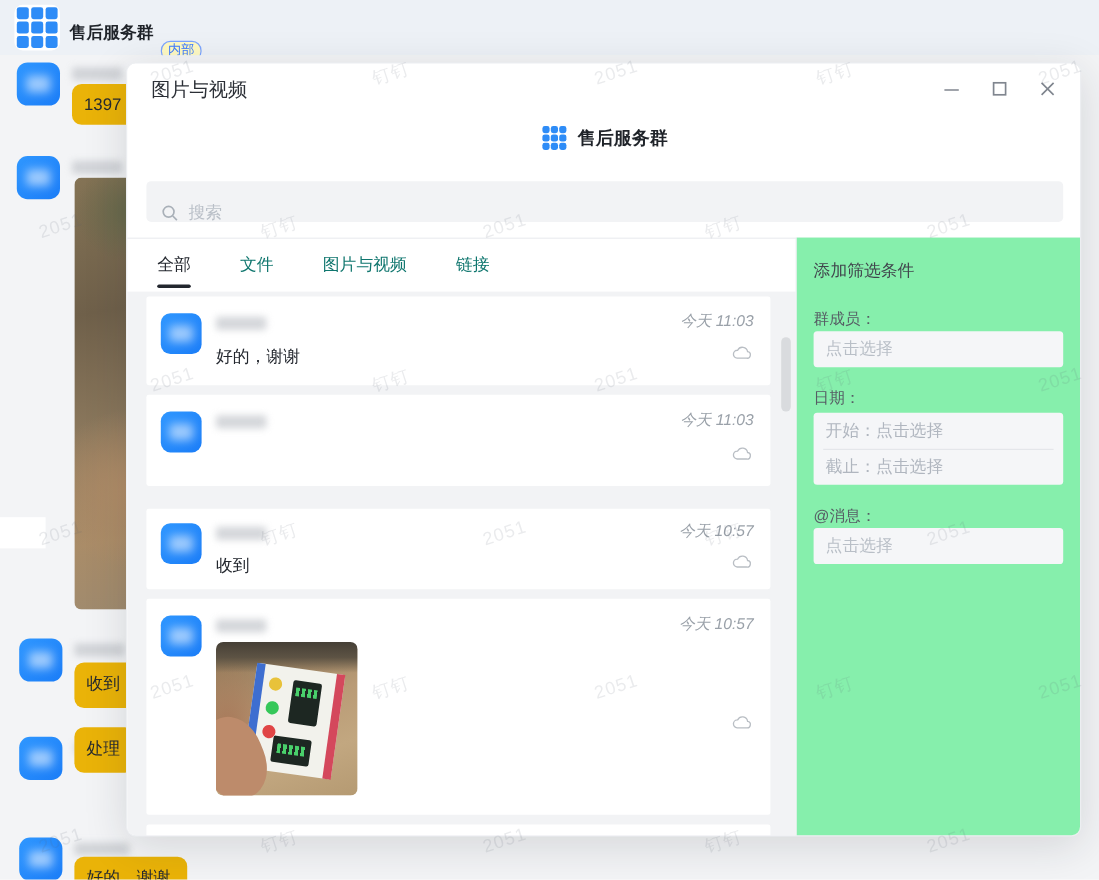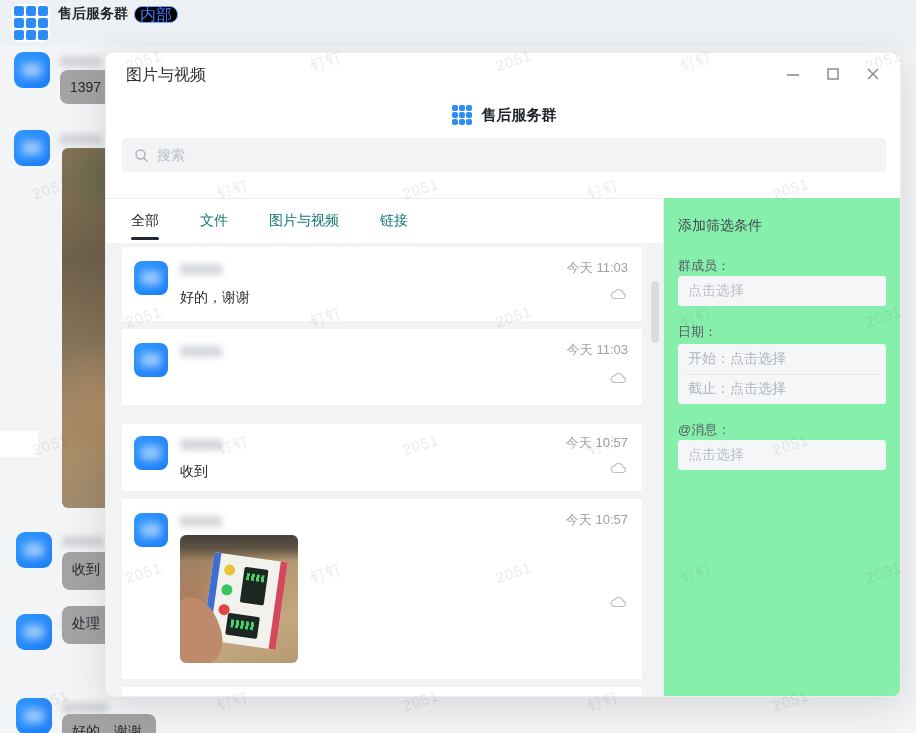--- a/index.html
+++ b/index.html
@@ -6,64 +6,64 @@
   html,body { width:916px; height:733px; overflow:hidden; }
   body { font-family:"Liberation Sans","DejaVu Sans",sans-serif; background:#f3f4f6; position:relative; }
 
   
   .bg-header { position:absolute; left:0; top:0; width:916px; height:46px; background:#edf1f6; z-index:1; }
   .grid-avatar { display:grid; grid-template-columns:repeat(3,1fr); grid-template-rows:repeat(3,1fr); background:#fff; }
   .grid-avatar i { background:#2e8cf7; border-radius:2px; }
   .ga-38 { position:absolute; left:12px; top:4px; width:38px; height:38px; gap:2px; padding:2px; border-radius:7px; }
   .bg-title-row { position:absolute; left:58px; top:5px; display:flex; align-items:center; gap:6px; }
   .bg-title { font-size:14px; font-weight:bold; color:#1f2329; }
-  .badge { font-size:16px; color:#3c7bff; border:1px solid #7ba4ff; background:#000000; border-radius:8px; padding:0 5px; line-height:15px; }
+  .badge { font-size:11px; color:#3c7bff; border:1px solid #7ba4ff; background:#fef9c3; border-radius:8px; padding:0 5px; line-height:15px;margin-top:29px; }
   .bg-subtitle { position:absolute; left:58px; top:25px; font-size:12px; color:#8a9099; }
 
   .bg-chat { position:absolute; left:0; top:46px; width:916px; height:687px; background:#f3f4f6; z-index:1; }
   .avatar { background:linear-gradient(135deg,#2f97ff,#1b7df7); border-radius:9px; position:absolute; width:36px; height:36px; overflow:hidden; }
   .avatar::after { content:''; position:absolute; left:22%; top:30%; right:22%; bottom:30%; background:rgba(255,255,255,.55); filter:blur(4px); border-radius:3px; }
   .name-blur { position:absolute; height:11px; width:42px; background:#c6c9ce; border-radius:2px; filter:blur(3px); opacity:.75; }
-  .bubble { position:absolute; background:#a3a3a3; border-radius:8px; font-size:14px; color:#262a30; padding:9px 10px; white-space:nowrap; overflow:hidden; }
+  .bubble { position:absolute; background:#eab308; border-radius:8px; font-size:14px; color:#262a30; padding:9px 10px; white-space:nowrap; overflow:hidden; }
   .bg-photo { position:absolute; left:62px; top:102px; width:140px; height:360px; border-radius:6px;
     background:
       radial-gradient(70px 60px at 35% 8%, #64684a, transparent 70%),
       radial-gradient(90px 70px at 75% 30%, #8d7a5f, transparent 72%),
       radial-gradient(110px 90px at 40% 72%, #b48e68, transparent 75%),
       linear-gradient(170deg,#847355 0%,#6f604a 30%,#8a775c 55%,#a98c68 80%,#9d8a70 100%); }
   .redaction { position:absolute; left:0; top:385px; width:38px; height:26px; background:#fff; }
 
   
   .modal { position:absolute; left:105px; top:52px; width:796px; height:645px; background:#fff; border-radius:8px;
            border:1px solid #eceef1; box-shadow:0 8px 36px rgba(31,35,41,.14); z-index:10; overflow:hidden; }
   .modal-title { position:absolute; left:20px; top:12px; font-size:16px; color:#2b2f36; }
   .win-controls { position:absolute; right:20px; top:14px; display:flex; gap:26px; align-items:center; }
   .win-controls svg { display:block; }
 
   .group-header { position:absolute; left:0; top:50px; width:100%; display:flex; justify-content:center; align-items:center; gap:8px; }
   .ga-24 { width:24px; height:24px; gap:1px; padding:2px; border-radius:5px; }
   .group-name { font-size:15px; font-weight:600; color:#1f2329; }
 
-  .search-box { position:absolute; left:16px; top:85px; width:764px; height:34px; background:#f2f3f5; border-radius:4px;
-                display:flex; align-items:center; gap:8px; padding-left:12px; }
+  .search-box { position:absolute; left:16px; top:98px; width:764px; height:34px; background:#f2f3f5; border-radius:4px;
+                display:flex; align-items:flex-end; gap:8px; padding-left:12px; }
   .search-box input { border:none; outline:none; background:transparent; font-size:14px; color:#333; width:600px; font-family:inherit; }
   .search-box input::placeholder { color:#b9bfc7; }
 
   .hdivider { position:absolute; left:0; top:145px; width:796px; height:1px; background:#ebedf0; }
   .tabbar { position:absolute; left:25px; top:145px; height:45px; display:flex; gap:41px; align-items:center; }
   .tab { font-size:14px; color:#0f766e; position:relative; height:100%; display:flex; align-items:center; cursor:pointer; }
   .tab.active { color:#23272e; }
   .tab.active::after { content:''; position:absolute; left:0; bottom:3px; width:28px; height:3px; background:#23272e; border-radius:2px; }
 
   .list-area { position:absolute; left:0; top:190px; width:557px; height:455px; background:#f2f3f5; overflow:hidden; }
   .card { position:absolute; left:16px; width:520px; background:#fff; border-radius:2px; }
   .card .avatar { left:12px; top:14px; width:34px; height:34px; border-radius:8px; }
   .card .name-blur { left:58px; top:17px; }
   .msg-text { position:absolute; left:58px; font-size:14px; color:#23272e; }
-  .msg-time { position:absolute; right:14px; top:12px; font-size:13px; color:#9aa1a9; }
+  .msg-time { position:absolute; right:14px; top:12px; font-size:13px; color:#9aa1a9;font-style:italic; }
   .cloud { position:absolute; right:16px; }
   .msg-photo { position:absolute; left:58px; top:36px; width:118px; height:128px; border-radius:6px; overflow:hidden;
     background:
       linear-gradient(180deg,#453f36 0%,#5d5344 10%,rgba(0,0,0,0) 20%),
       radial-gradient(60px 80px at 8% 55%, #a8795a, transparent 70%),
       linear-gradient(160deg,#8a7354 0%,#b99b76 45%,#c2a780 72%,#b59a72 100%); }
   .dev-panel { position:absolute; left:28px; top:22px; width:74px; height:88px; background:#f2f2ec; transform:rotate(8deg); border-radius:2px; }
   .dev-panel .stripe-l { position:absolute; left:0; top:0; width:7px; height:100%; background:#3e6ed0; }
   .dev-panel .stripe-r { position:absolute; right:0; top:0; width:7px; height:100%; background:#d4485c; }
   .dev-btn { position:absolute; left:12px; width:11px; height:11px; border-radius:50%; }

